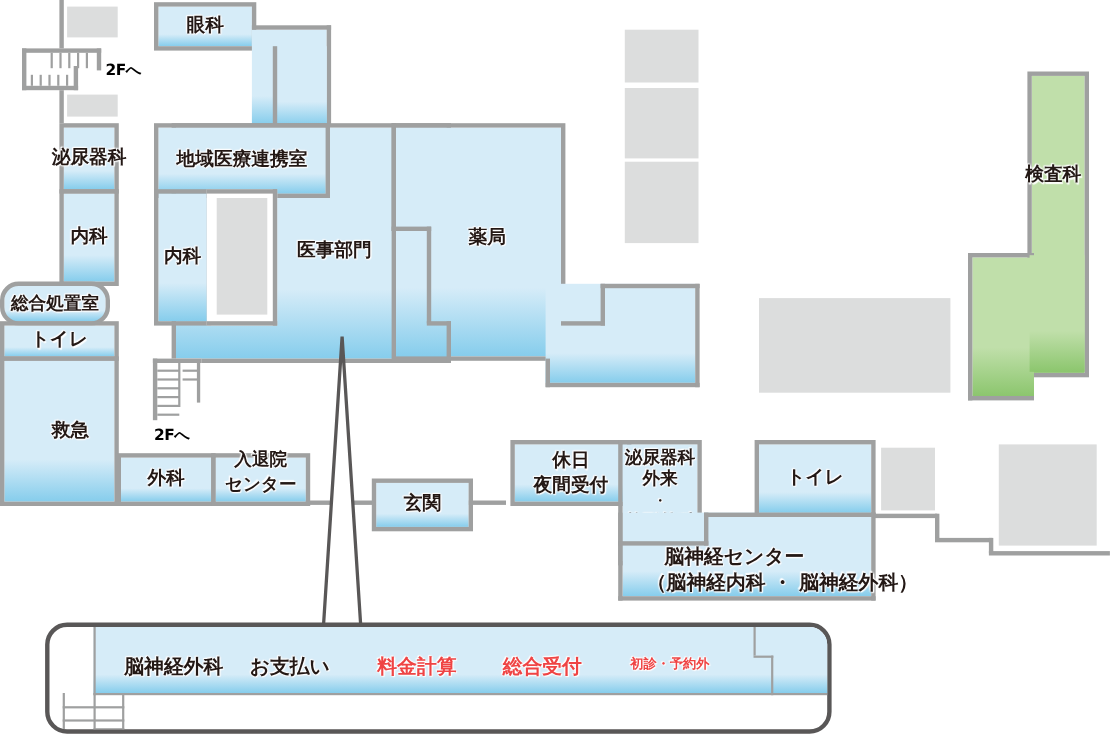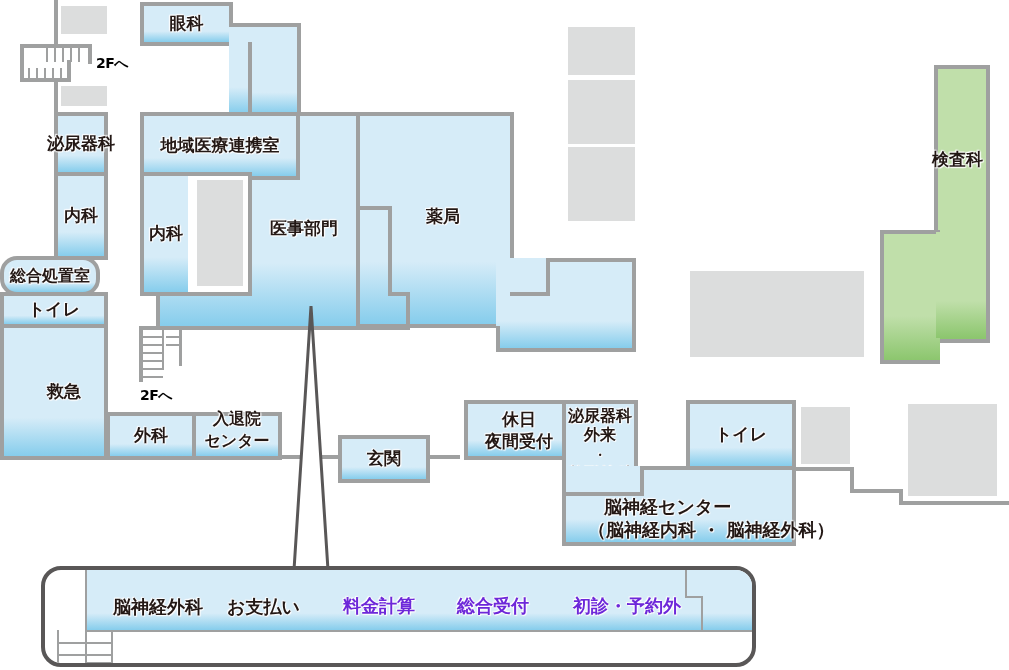--- a/index.html
+++ b/index.html
@@ -7,21 +7,21 @@
          font-family:"DejaVu Sans","Liberation Sans",sans-serif; }
   .room { position:absolute; box-sizing:border-box; border:4px solid #9fa0a0;
           background:linear-gradient(to bottom,#d6ecf8 0%,#d6ecf8 70%,#86cdec 100%);
           display:flex; align-items:center; justify-content:center; }
   .room.nob { border:none; }
   .green { background:linear-gradient(to bottom,#c0dfaa 0%,#c0dfaa 65%,#8cc66e 100%); }
   .gray { position:absolute; background:#dcdddd; }
   .lbl { font-weight:bold; font-size:17px; color:#231815; text-align:center; line-height:1.25;
          text-shadow:0 0 2px #fff,0 0 2px #fff,0 0 2px #fff,1px 1px 1px #fff,-1px -1px 1px #fff;
          white-space:nowrap; }
-  .lbl.blue { color:#6d28d9;font-family:Liberation Mono, monospace; }
+  .lbl.blue { color:#ef4444; }
   .wall { position:absolute; background:#9fa0a0; }
   .stair { position:absolute; box-sizing:border-box; border:4px solid #9fa0a0; background:#fff; }
   .tread { position:absolute; background:#9fa0a0; }
   .twoF { position:absolute; font-weight:bold; font-size:14px; color:#000; letter-spacing:-0.5px; }
   .counter { position:absolute; left:41px; top:566px; width:715px; height:101px; box-sizing:border-box;
              border:4px solid #595757; border-radius:20px; background:#fff; overflow:hidden; }
 </style>
 </head>
 <body>
 
@@ -195,15 +195,15 @@
   <div class="wall" style="left:66px;top:60px;width:2px;height:40px;"></div>
   <div class="wall" style="left:12px;top:72px;width:56px;height:2px;"></div>
   <div class="wall" style="left:12px;top:84px;width:56px;height:2px;"></div>
   <div class="wall" style="left:40px;top:92px;width:28px;height:2px;"></div>
 
   <div style="position:absolute;left:68px;top:26px;display:flex;gap:0;">
     <span class="lbl" style="font-size:18px;width:114px;text-align:left;">脳神経外科</span>
     <span class="lbl" style="font-size:18px;width:116px;text-align:left;">お支払い</span>
     <span class="lbl blue" style="font-size:18px;width:114px;text-align:left;">料金計算</span>
     <span class="lbl blue" style="font-size:18px;width:116px;text-align:left;">総合受付</span>
-    <span class="lbl blue" style="font-size:18px;text-align:center;">初診・予約外</span>
+    <span class="lbl blue" style="font-size:12px;text-align:center;">初診・予約外</span>
   </div>
 </div>
 
 </body></html>

